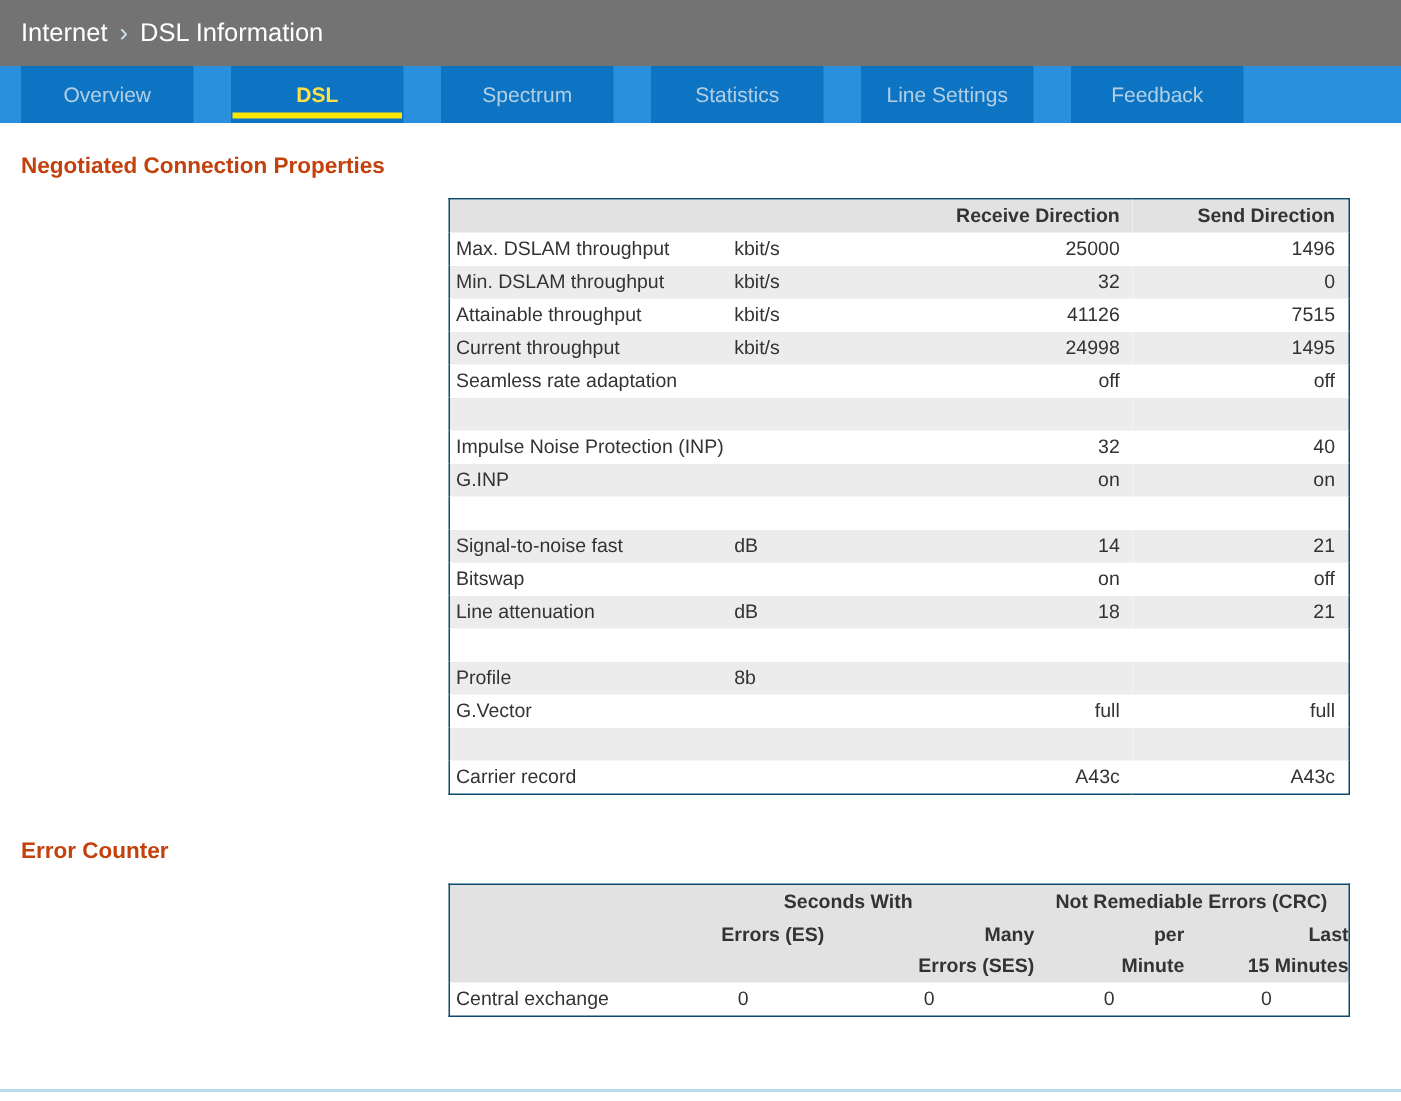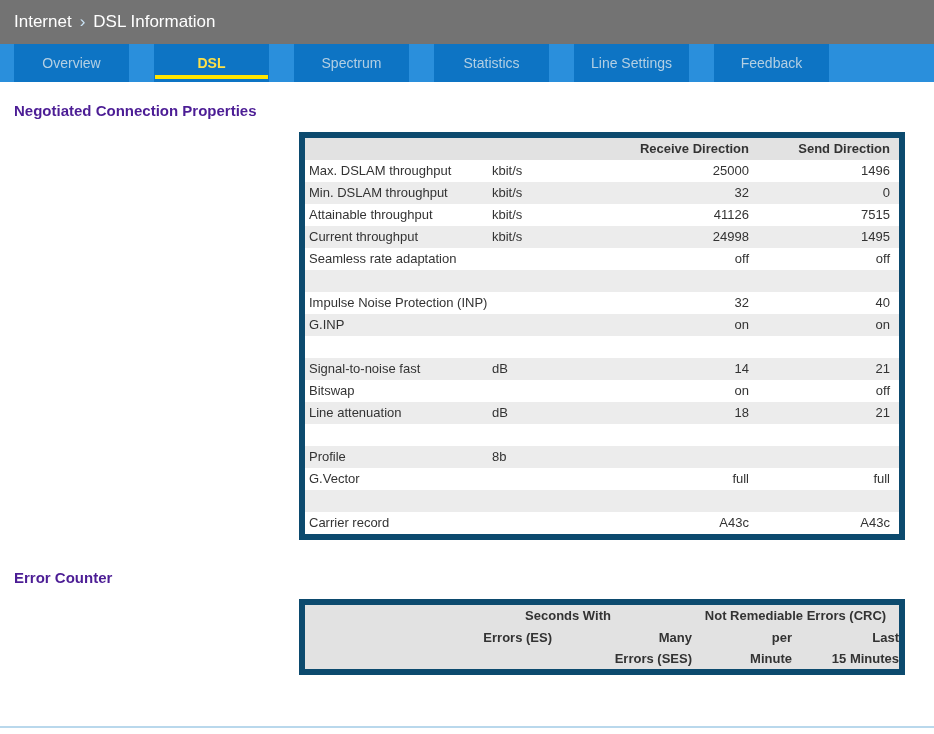--- a/index.html
+++ b/index.html
@@ -63,33 +63,33 @@
     left: 1px; right: 1px; bottom: 3px;
     height: 4px;
     background: #ffe500;
   }
 
   
   .section-title {
     font-size: 15px;
     line-height: 16px;
     font-weight: bold;
-    color: #4c1d95;
+    color: #c2410c;
     margin: 0;
     padding-left: 14px;
   }
   #conn-title { margin-top: 21px; margin-bottom: 13px; }
   #err-title  { margin-top: 30px; margin-bottom: 13px; }
 
   table {
     border-collapse: collapse;
     table-layout: fixed;
     width: 600px;
     margin-left: 299px;
-    border: 6px solid #0c4a6e;
+    border: 1px solid #0c4a6e;
     font-size: 13px;
     color: #333333;
   }
   th, td {
     height: 22px;
     line-height: 22px;
     padding: 0;
     overflow: hidden;
     white-space: nowrap;
     font-weight: normal;
@@ -298,16 +298,23 @@
       <th>Errors (ES)</th>
       <th>Many
 Errors (SES)</th>
       <th>per
 Minute</th>
       <th>Last
 15 Minutes</th>
     </tr>
   </thead>
   <tbody>
+    <tr>
+      <td class="d0">Central exchange</td>
+      <td>0</td>
+      <td>0</td>
+      <td>0</td>
+      <td>0</td>
+    </tr>
   </tbody>
 </table>
 
 <div class="bottom-divider"></div>
 
 </body></html>

